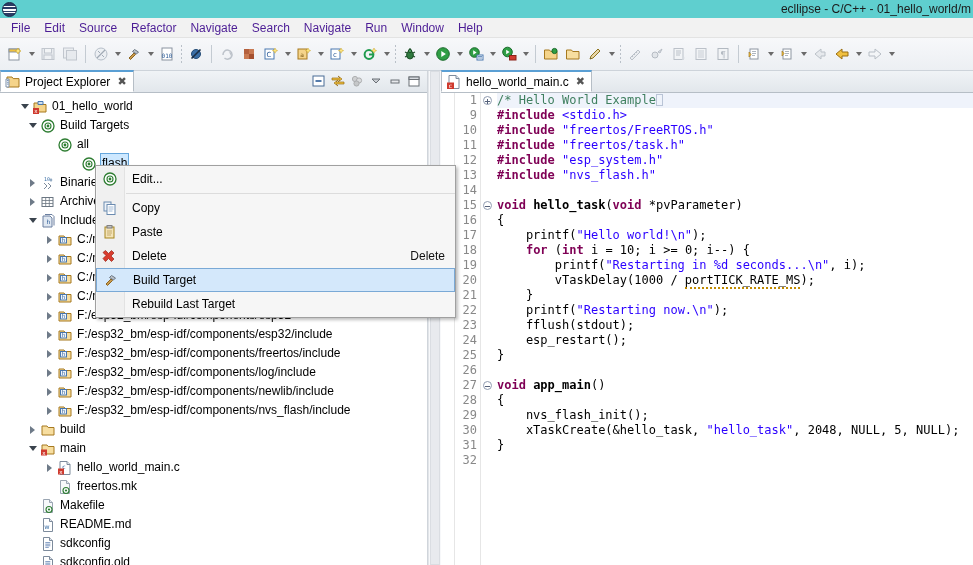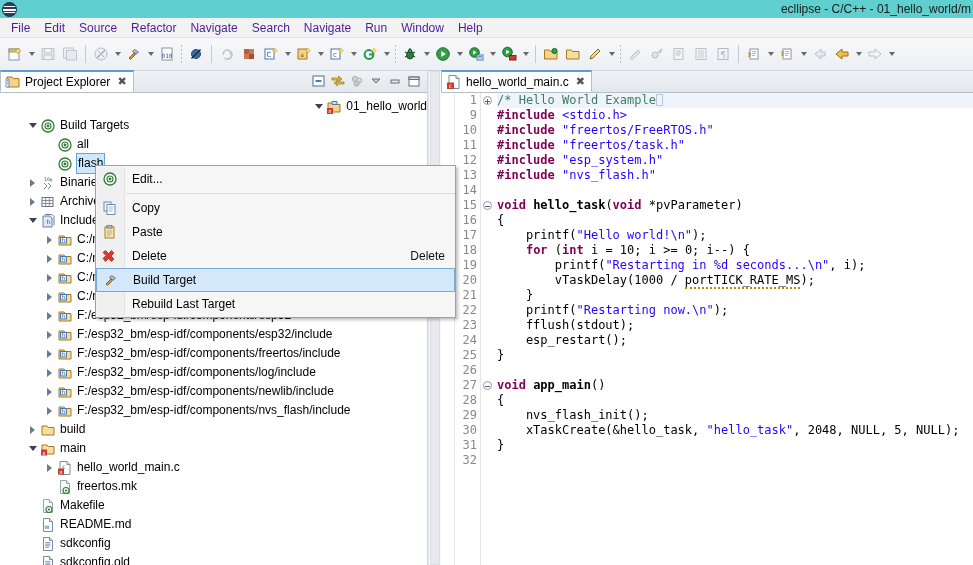--- a/index.html
+++ b/index.html
@@ -473,21 +473,21 @@
           </div>
           <div class="vt-btn">
             <svg class="g" viewBox="0 0 16 16">
               <rect x="3" y="4" width="10" height="9" fill="#fff" stroke="#6b7076"></rect>
               <rect x="3" y="4" width="10" height="2.5" fill="#d7dbe0" stroke="#6b7076"></rect>
             </svg>
           </div>
         </div>
       </div>
       <div class="tree" id="tree">
-          <div class="row" style="padding-left: 28px; justify-content: flex-end;">
+          <div class="row" style="padding-left: 19px;">
             <span class="twisty open"></span>
             <span class="ic">
               <svg class="g" viewBox="0 0 16 16">
                 <path d="M2 4h5l1.2 1.5H14V13H2z" fill="#f5d48a" stroke="#a6791f"></path>
                 <path d="M6 2.5h5v3H6z" fill="#cfe0f0" stroke="#4a78b0"></path>
                 <rect x="1" y="9" width="6" height="6" fill="#cf3a2e"></rect>
                 <text x="4" y="14" font-size="5.5" text-anchor="middle" fill="#fff" font-family="DejaVu Sans, sans-serif">x</text>
               </svg>
             </span>
             <span class="lbl">01_hello_world</span>
@@ -507,21 +507,21 @@
             <span class="twisty"></span>
             <span class="ic">
               <svg class="g" viewBox="0 0 16 16">
                 <circle cx="8" cy="8" r="6" fill="#fff" stroke="#2e7d32" stroke-width="1.3"></circle>
                 <circle cx="8" cy="8" r="3" fill="#fff" stroke="#2e7d32" stroke-width="1.1"></circle>
                 <circle cx="8" cy="8" r="1.4" fill="#2e7d32"></circle>
               </svg>
             </span>
             <span class="lbl">all</span>
           </div>
-          <div class="row selected" style="padding-left: 44px;">
+          <div class="row selected" style="padding-left: 68px;">
             <span class="twisty"></span>
             <span class="ic">
               <svg class="g" viewBox="0 0 16 16">
                 <circle cx="8" cy="8" r="6" fill="#fff" stroke="#2e7d32" stroke-width="1.3"></circle>
                 <circle cx="8" cy="8" r="3" fill="#fff" stroke="#2e7d32" stroke-width="1.1"></circle>
                 <circle cx="8" cy="8" r="1.4" fill="#2e7d32"></circle>
               </svg>
             </span>
             <span class="lbl">flash</span>
           </div>

